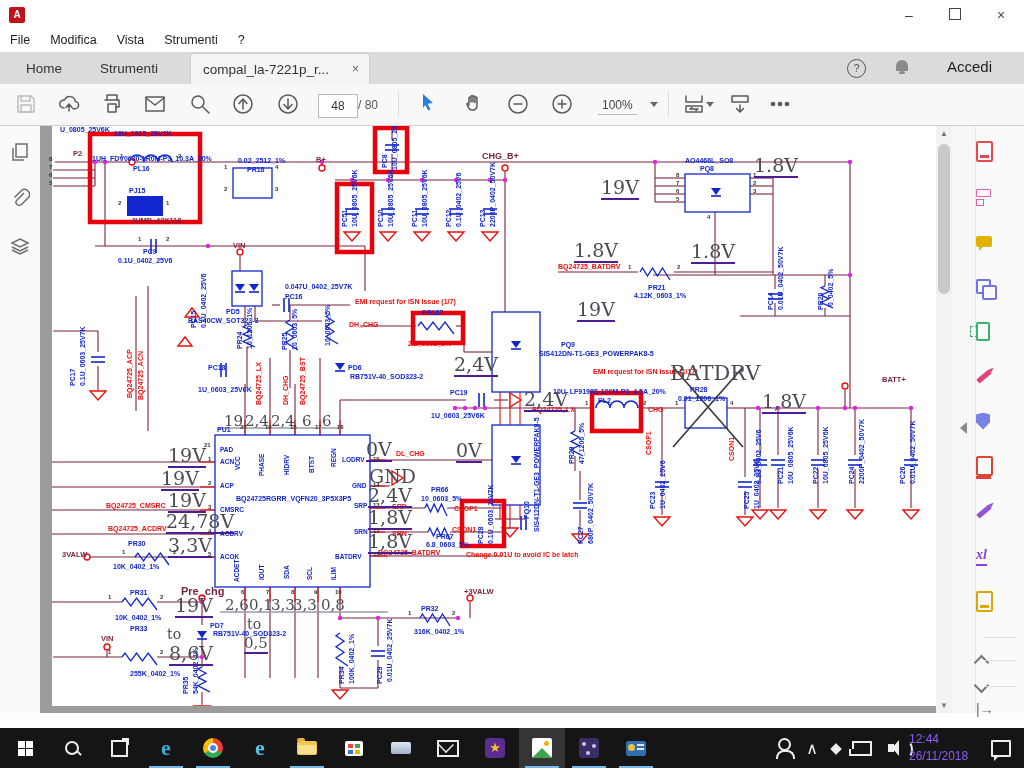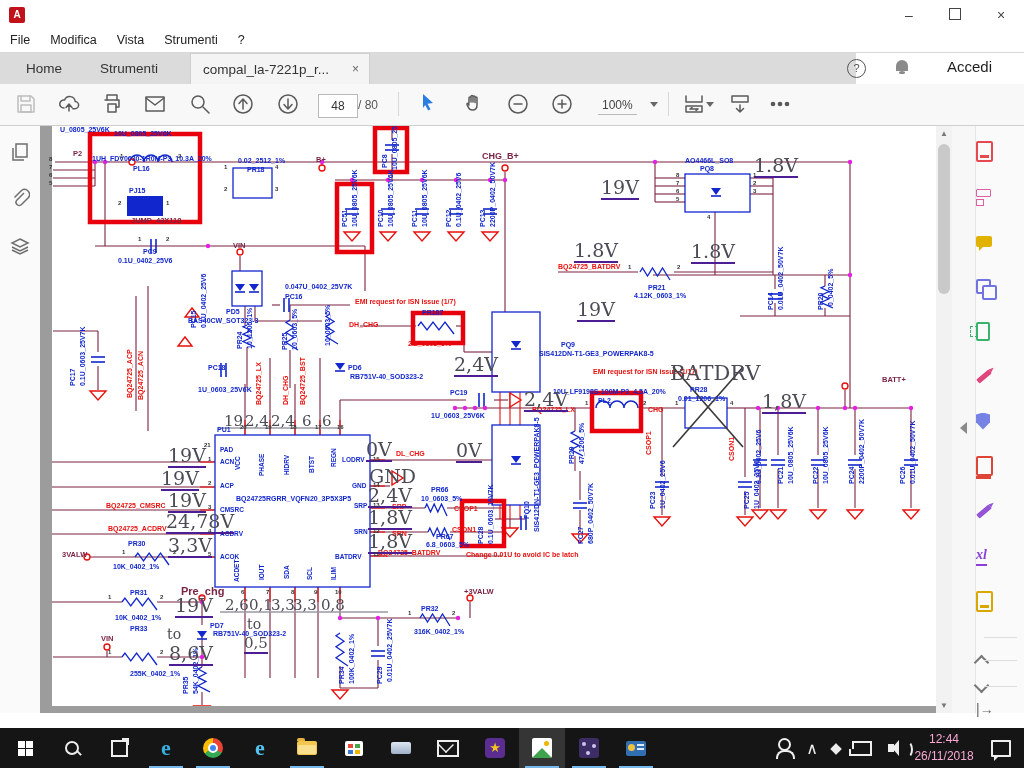--- a/index.html
+++ b/index.html
@@ -6,21 +6,21 @@
   #root{position:relative;width:1024px;height:768px;background:#fff;font-family:"Liberation Sans",sans-serif;overflow:hidden;}
   
   #titlebar{position:absolute;left:0;top:0;width:1024px;height:30px;background:#fff;border-bottom:1px solid #e4e4e4;}
   #titlebar .appico{position:absolute;left:9px;top:7px;width:16px;height:16px;background:#c1121c;border-radius:2px;color:#fff;font-size:10px;font-weight:bold;text-align:center;line-height:16px;}
   #titlebar .t{position:absolute;left:32px;top:7px;font-size:13px;color:#222;}
   .wbtn{position:absolute;top:0;width:46px;height:30px;text-align:center;line-height:30px;color:#444;font-size:14px;}
   #btn-min{right:92px}#btn-max{right:46px}#btn-close{right:0}
   #btn-max span{display:inline-block;width:10px;height:10px;border:1px solid #444;}
   #menubar{position:absolute;left:0;top:30px;width:1024px;height:22px;background:#fff;border-bottom:1px solid #d9d9d9;}
   #menubar .mi{display:inline-block;padding:3px 10px;font-size:12.5px;color:#222;}
-  #tabbar{position:absolute;left:0;top:53px;width:856px;height:31px;background:#dbdbdb;}
+  #tabbar{position:absolute;left:0;top:53px;width:1024px;height:31px;background:#dbdbdb;}
   .tab{position:absolute;top:0;height:31px;font-size:13.5px;color:#333;line-height:31px;}
   #tab-home{left:14px;width:60px;text-align:center;}
   #tab-tools{left:84px;width:90px;text-align:center;}
   #tab-doc{left:190px;width:180px;background:#f4f4f4;border:1px solid #cfcfcf;border-bottom:none;text-align:left;padding-left:12px;box-sizing:border-box;}
   #tab-doc .x{position:absolute;right:10px;top:0;color:#666;font-size:12px;}
   #help-btn{position:absolute;right:158px;top:59px;width:17px;height:17px;border:1.5px solid #555;border-radius:50%;text-align:center;font-size:11px;line-height:17px;color:#555;}
   #bell{position:absolute;right:116px;top:60px;width:12px;height:11px;background:#8a8a8a;border-radius:6px 6px 0 0;}
   #bell:after{content:"";position:absolute;left:3px;bottom:-3px;width:6px;height:3px;background:#8a8a8a;border-radius:50%;}
   #signin{position:absolute;right:32px;top:58px;font-size:15px;color:#1e1e1e;}
   
@@ -121,21 +121,21 @@
   .ic-docapp:after{content:"";position:absolute;left:11px;top:3px;width:7px;height:2px;background:#dfeafa;box-shadow:0 4px 0 #dfeafa;}
   #tray{position:absolute;right:0;top:0;height:40px;}
   .tri{position:absolute;top:0;height:40px;display:flex;align-items:center;justify-content:center;color:#eee;}
   .ic-person{width:9px;height:9px;border:2px solid #eee;border-radius:50%;position:relative;top:-4px;}
   .ic-person:after{content:"";position:absolute;left:-4px;top:10px;width:15px;height:7px;border:2px solid #eee;border-bottom:none;border-radius:8px 8px 0 0;}
   .ic-net{width:16px;height:11px;border:2px solid #eee;position:relative;}
   .ic-net:after{content:"";position:absolute;left:-5px;bottom:-2px;width:8px;height:5px;background:#151515;border-left:2px solid #eee;border-bottom:2px solid #eee;}
   .ic-vol{width:6px;height:8px;background:#eee;position:relative;}
   .ic-vol:before{content:"";position:absolute;left:4px;top:-4px;border-top:8px solid transparent;border-bottom:8px solid transparent;border-right:7px solid #eee;}
   .ic-vol:after{content:"";position:absolute;left:14px;top:-3px;width:7px;height:13px;border:2px solid transparent;border-right:2px solid #eee;border-radius:50%;}
-  #clock{position:absolute;right:45px;top:3px;width:70px;text-align:center;color:#f9a8d4;font-size:12px;line-height:17px;}
+  #clock{position:absolute;right:45px;top:3px;width:70px;text-align:left;color:#8b5cf6;font-size:12px;line-height:17px;}
   .ic-action{width:16px;height:13px;border:2px solid #eee;border-radius:1px;position:relative;}
   .ic-action:after{content:"";position:absolute;left:1px;bottom:-6px;border-left:5px solid #eee;border-bottom:5px solid transparent;}
 </style>
 </head>
 <body>
 
 <div id="root">
 
   <div id="titlebar">
     <div class="appico">A</div>

